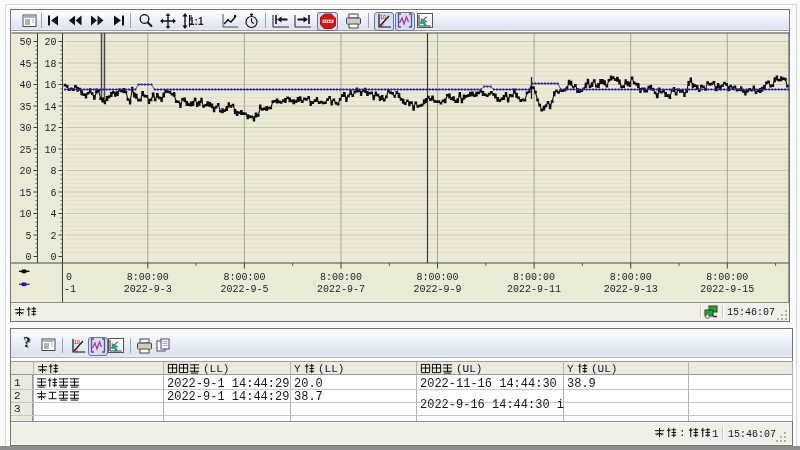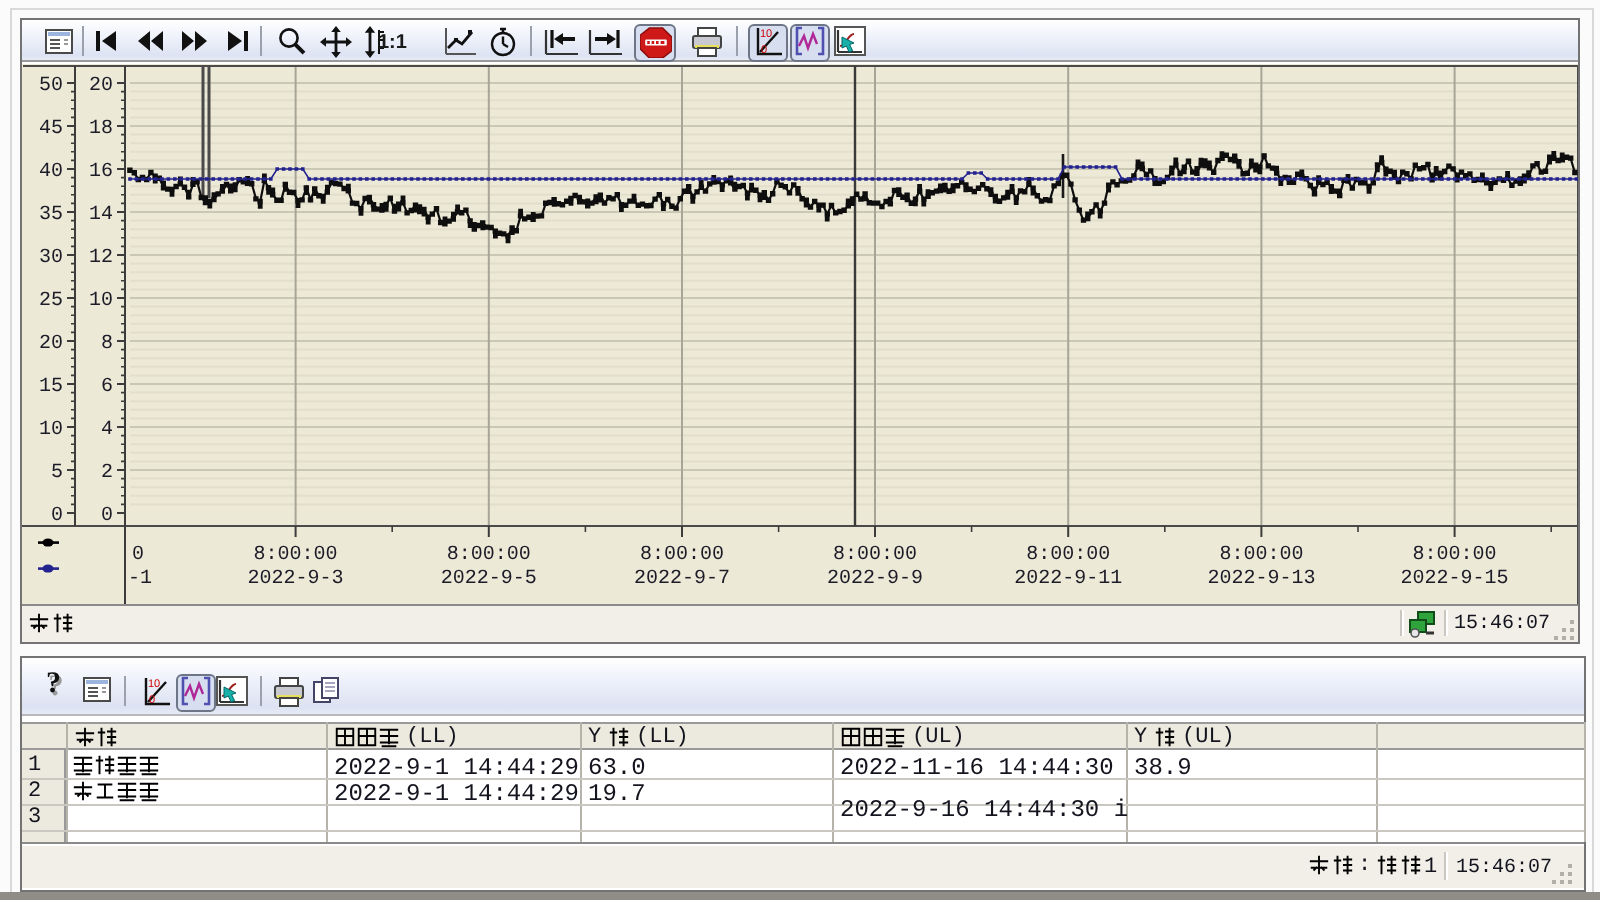--- a/index.html
+++ b/index.html
@@ -404,37 +404,37 @@
 <svg style="position:absolute;left:47px;top:377px" width="11" height="11" viewBox="0 0 12 12">
     <path d="M3 1v10M1 3.5h4M8.5 1v10M6 3h5M6 6h5M6 9h5" stroke="#000" stroke-width="1.05" fill="none"></path>
   </svg>
 <svg style="position:absolute;left:58px;top:377px" width="11" height="11" viewBox="0 0 12 12">
     <path d="M1 2h10M1 5.5h10M1 9h10M6 2v8M2 11h8" stroke="#000" stroke-width="1.05" fill="none"></path>
   </svg>
 <svg style="position:absolute;left:69px;top:377px" width="11" height="11" viewBox="0 0 12 12">
     <path d="M1 2h10M1 5.5h10M1 9h10M6 2v8M2 11h8" stroke="#000" stroke-width="1.05" fill="none"></path>
   </svg>
 <div class="abs mono" style="left:167px;top:377px;font-size:12px">2022-9-1 14:44:29</div>
-<div class="abs mono" style="left:294px;top:377px;font-size:12px">63.0</div>
+<div class="abs mono" style="left:294px;top:377px;font-size:12px">20.0</div>
 <div class="abs mono" style="left:420px;top:377px;font-size:12px">2022-11-16 14:44:30</div>
 <div class="abs mono" style="left:567px;top:377px;font-size:12px">38.9</div>
 <svg style="position:absolute;left:36px;top:390px" width="11" height="11" viewBox="0 0 12 12">
     <path d="M6 1v10M1 4h10M1.5 7.5h9M3 9L5 7M9 9L7 7" stroke="#000" stroke-width="1.05" fill="none"></path>
   </svg>
 <svg style="position:absolute;left:47px;top:390px" width="11" height="11" viewBox="0 0 12 12">
     <path d="M2 2.5h8M6 2.5v7M1.5 9.5h9" stroke="#000" stroke-width="1.05" fill="none"></path>
   </svg>
 <svg style="position:absolute;left:58px;top:390px" width="11" height="11" viewBox="0 0 12 12">
     <path d="M1 2h10M1 5.5h10M1 9h10M6 2v8M2 11h8" stroke="#000" stroke-width="1.05" fill="none"></path>
   </svg>
 <svg style="position:absolute;left:69px;top:390px" width="11" height="11" viewBox="0 0 12 12">
     <path d="M1 2h10M1 5.5h10M1 9h10M6 2v8M2 11h8" stroke="#000" stroke-width="1.05" fill="none"></path>
   </svg>
 <div class="abs mono" style="left:167px;top:390px;font-size:12px">2022-9-1 14:44:29</div>
-<div class="abs mono" style="left:294px;top:390px;font-size:12px">19.7</div>
+<div class="abs mono" style="left:294px;top:390px;font-size:12px">38.7</div>
 <div class="abs mono" style="left:420px;top:398px;font-size:12px">2022-9-16 14:44:30 i</div>
 <div class="abs" style="left:11px;top:423px;width:781px;height:21px;background:#f1efe8"></div>
 <svg style="position:absolute;left:654px;top:427px" width="11" height="11" viewBox="0 0 12 12">
     <path d="M6 1v10M1 4h10M1.5 7.5h9M3 9L5 7M9 9L7 7" stroke="#000" stroke-width="1.05" fill="none"></path>
   </svg>
 <svg style="position:absolute;left:666px;top:427px" width="11" height="11" viewBox="0 0 12 12">
     <path d="M3 1v10M1 3.5h4M8.5 1v10M6 3h5M6 6h5M6 9h5" stroke="#000" stroke-width="1.05" fill="none"></path>
   </svg>
 <div class="abs mono" style="left:679px;top:427px;font-size:11px">:</div>
 <svg style="position:absolute;left:688px;top:427px" width="11" height="11" viewBox="0 0 12 12">

